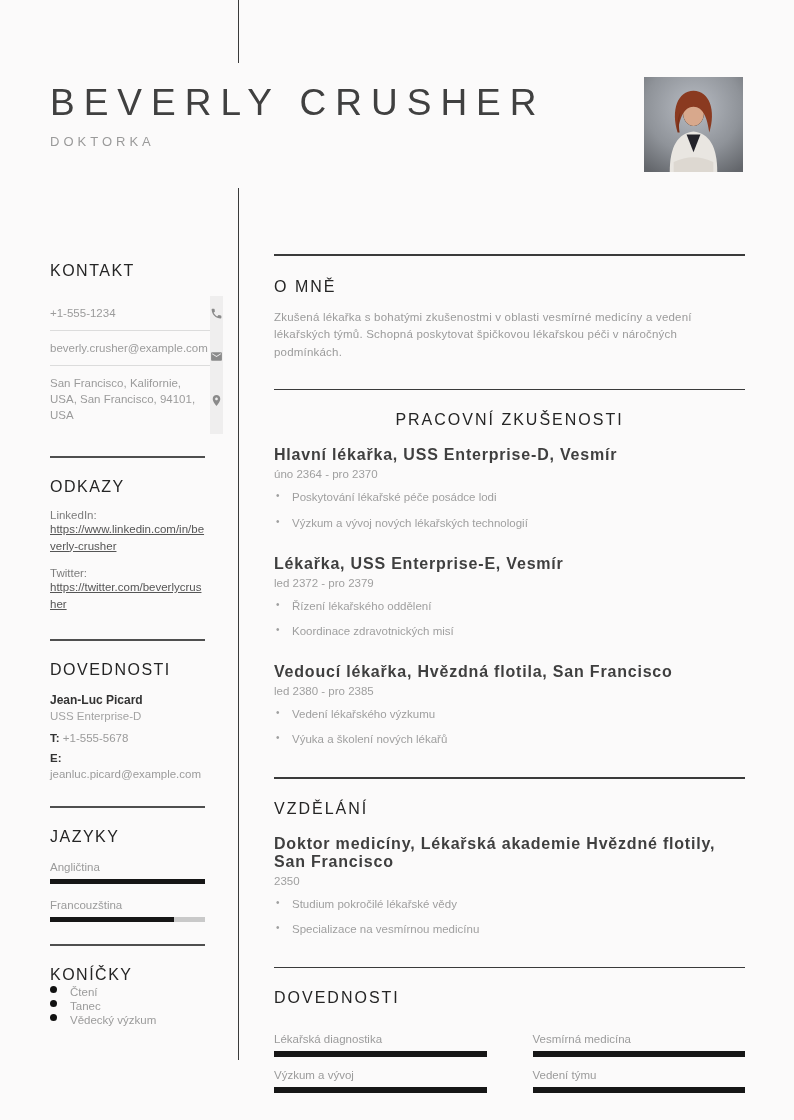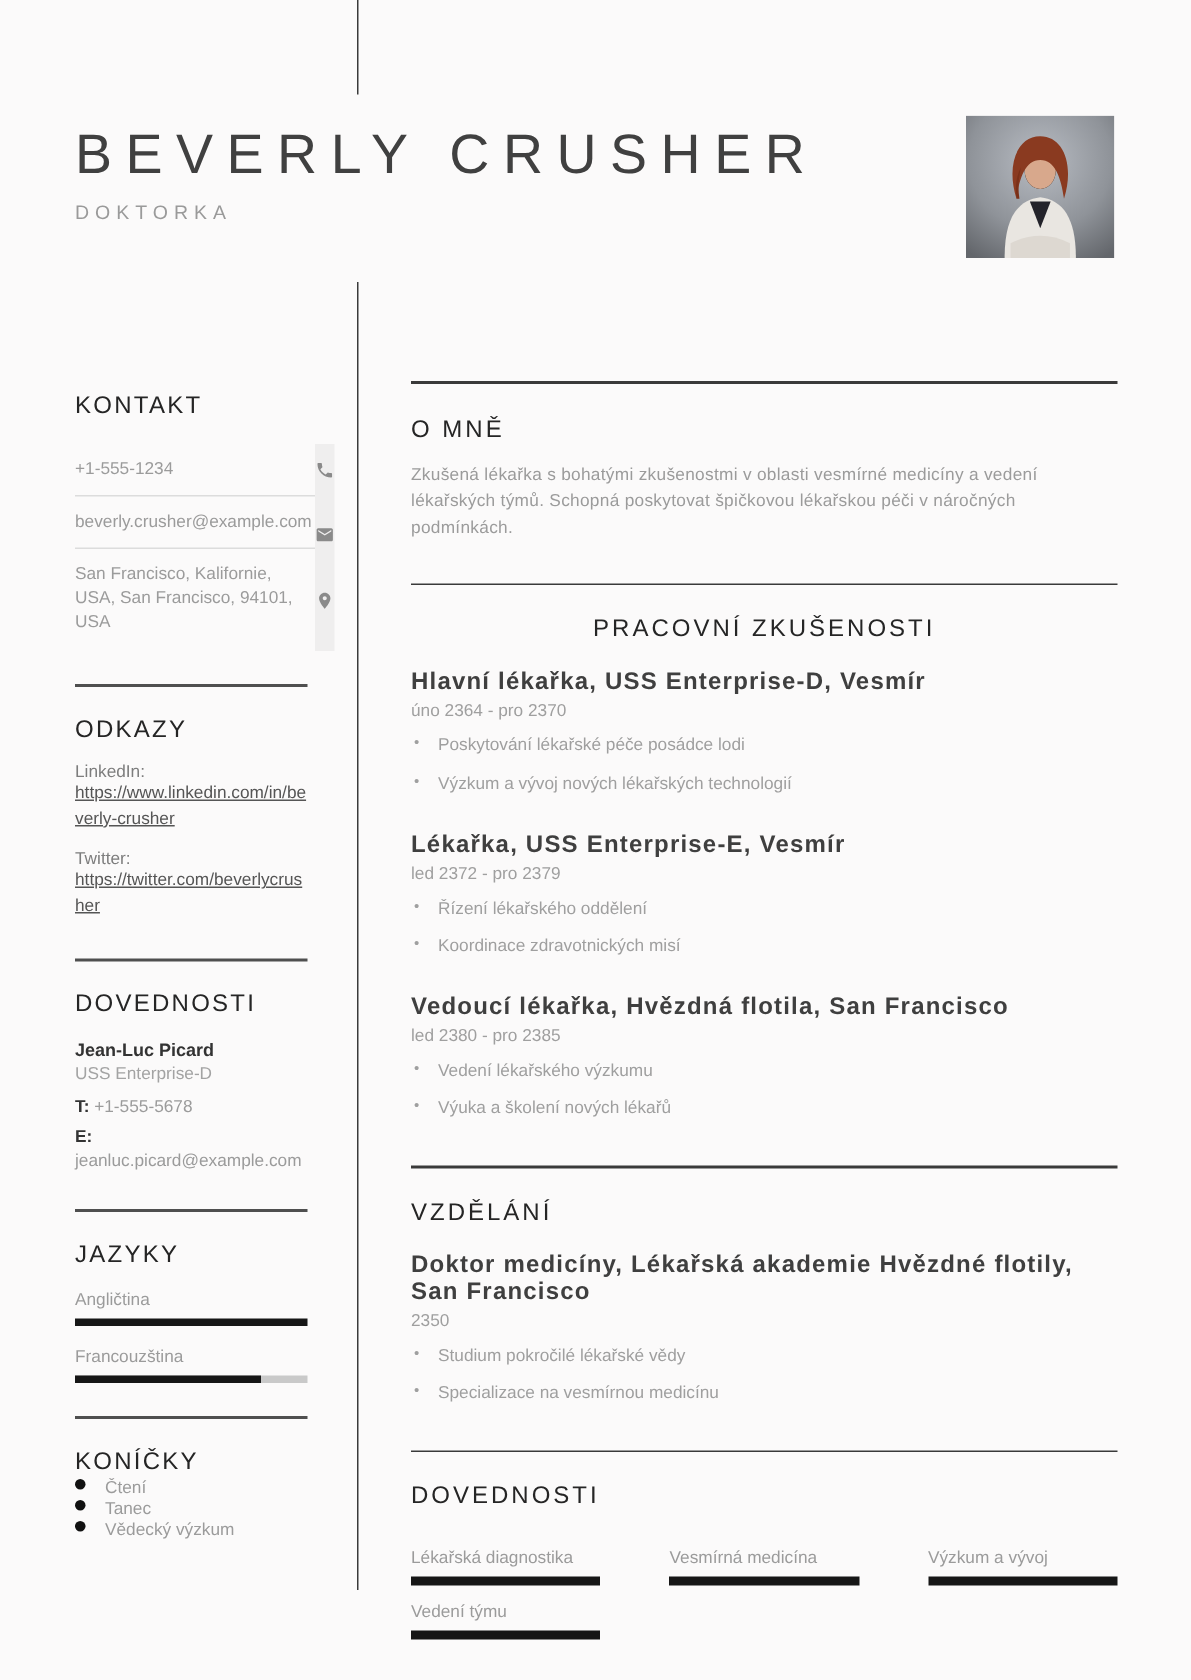--- a/index.html
+++ b/index.html
@@ -73,21 +73,21 @@
   .about-text { margin-top:13px; font-size:11.5px; color:#9b9b9b; line-height:1.55; letter-spacing:0.2px; }
 
   .job { margin-top:17px; }
   .job-title { font-size:16px; font-weight:700; color:#3f3f3f; letter-spacing:0.8px; }
   .job-period { font-size:11.5px; color:#9f9f9f; margin-top:4px; }
   .bullets { margin-top:6px; }
   .bullet { position:relative; padding-left:18px; font-size:11.5px; color:#9f9f9f; margin-top:9px; line-height:1.4; }
   .bullet::before { content:"•"; position:absolute; left:2px; top:0; color:#9f9f9f; font-size:10px; }
 
   
-  .skills-grid { margin-top:14px; display:grid; grid-template-columns:1fr 1fr 1fr; column-gap:46px; row-gap:0; }
+  .skills-grid { margin-top:14px; display:grid; grid-template-columns:1fr 1fr; column-gap:46px; row-gap:0; }
   .skill { margin-top:12px; }
   .skill-name { font-size:11.5px; color:#9b9b9b; }
   .skill .bar-track { margin-top:6px; height:6px; background:#d5d5d5; }
 </style>
 </head>
 <body>
 
 <div class="page">
 
   <div class="vline top"></div>

